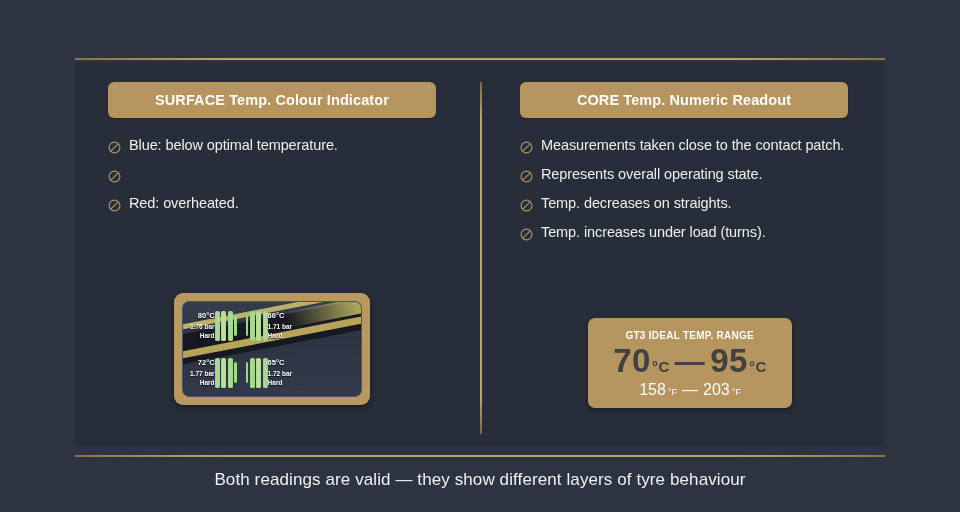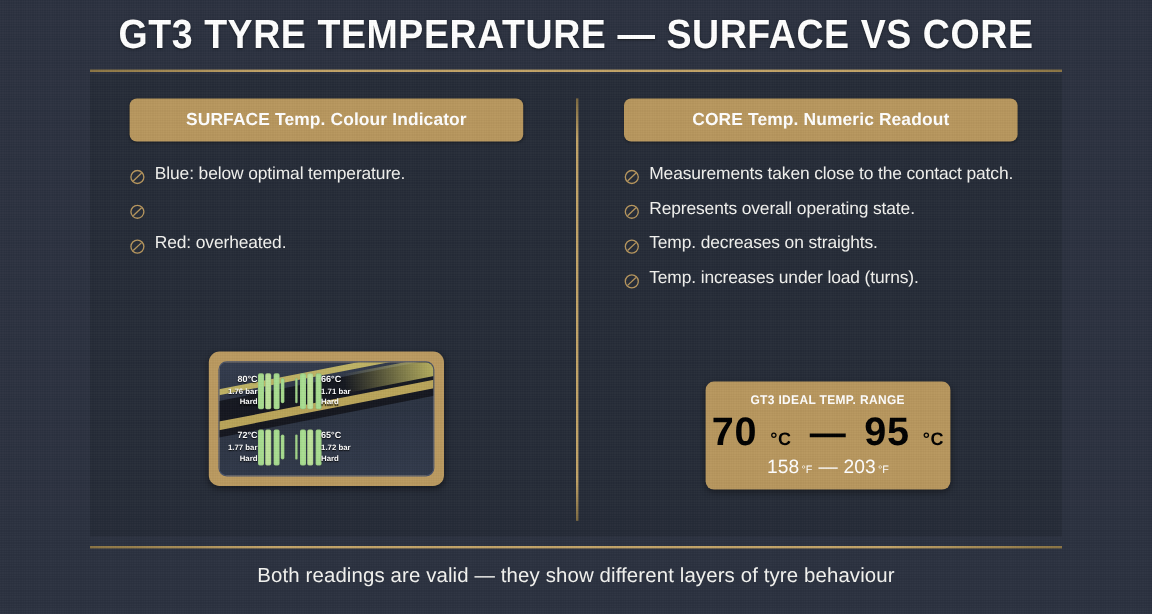--- a/index.html
+++ b/index.html
@@ -196,27 +196,27 @@
     gap:1px;
   }
   .range-label {
     color:#ffffff;
     font-size:10.5px;
     font-weight:bold;
     letter-spacing:.3px;
     transform:scaleX(.95);
   }
   .range-main {
-    color:#000000;
+    color:#404040;
     font-family:"Liberation Sans Narrow","Liberation Sans", sans-serif;
     font-weight:bold;
     font-size:33px;
     line-height:1;
     letter-spacing:.5px;
-    display:flex; align-items:baseline; gap:11px;
+    display:flex; align-items:baseline; gap:1px;
     margin-top:2px;
   }
   .range-main .unit { font-size:15px; }
   .range-main .dash { font-size:30px; padding:0 4px; }
   .range-sub {
     color:#ffffff;
     font-family:"Liberation Sans Narrow","Liberation Sans", sans-serif;
     font-weight:normal;
     font-size:16px;
     line-height:1;
@@ -239,23 +239,20 @@
     font-family:"Liberation Sans Narrow","Liberation Sans", sans-serif;
     letter-spacing:.1px;
     white-space:nowrap;
   }
 </style>
 </head>
 <body>
 
 <div class="slide">
 
-  <div class="title-wrap">
-    <div class="title">GT3 TYRE TEMPERATURE — SURFACE VS CORE</div>
-  </div>
   <div class="title-rule"></div>
 
   <div class="content-panel"></div>
   <div class="v-divider"></div>
 
   <div class="col col-left">
     <div class="pill">
       <span>SURFACE Temp. Colour Indicator</span>
     </div>
     <div class="bullets">

